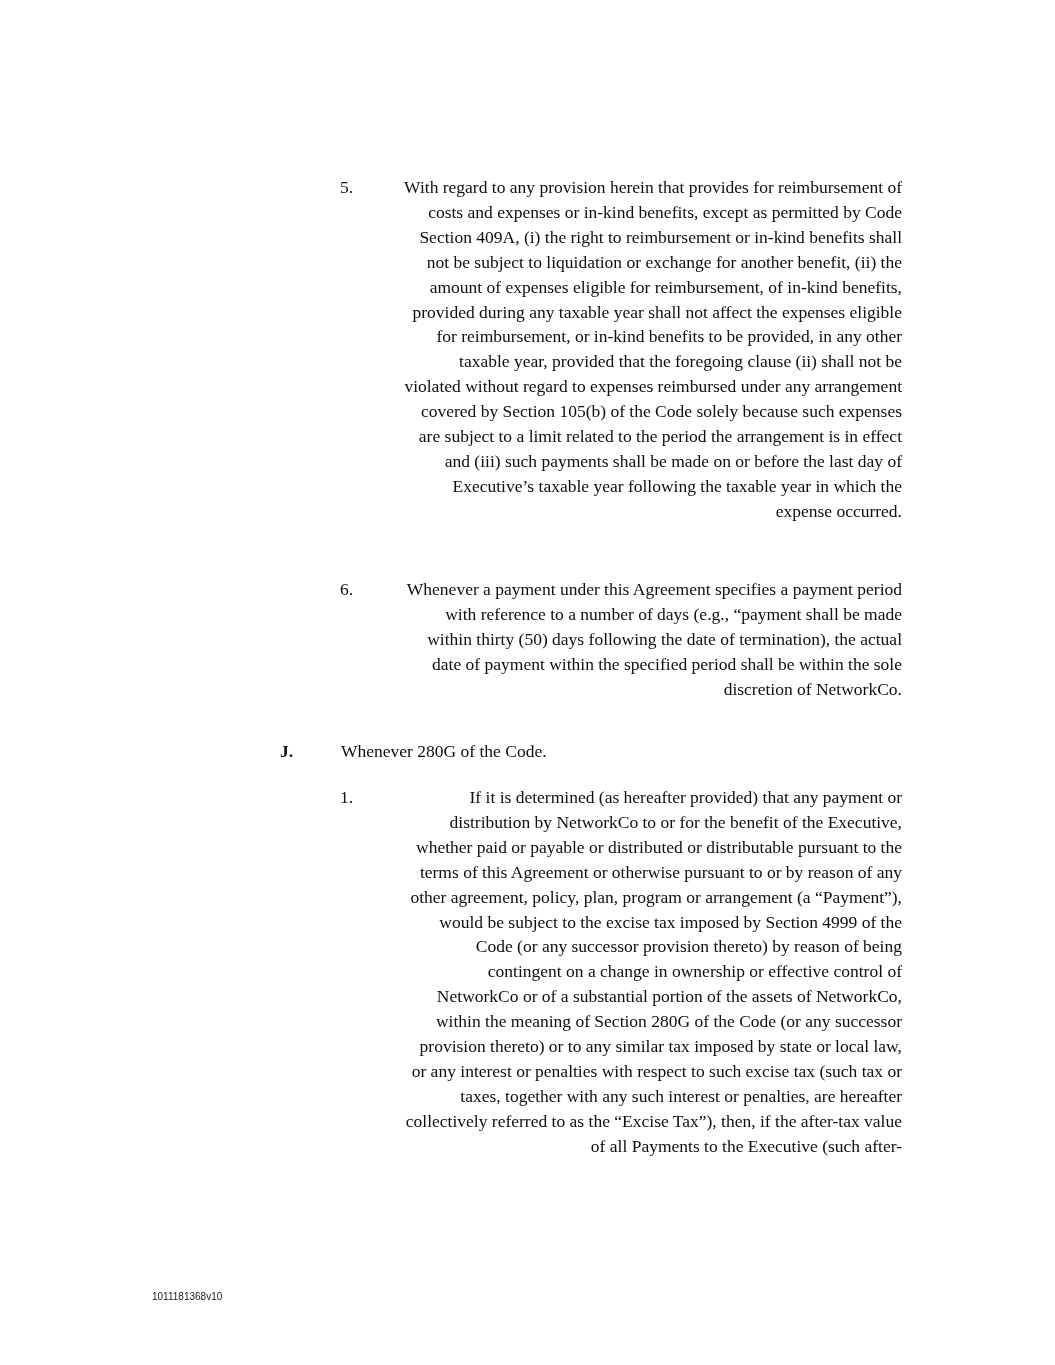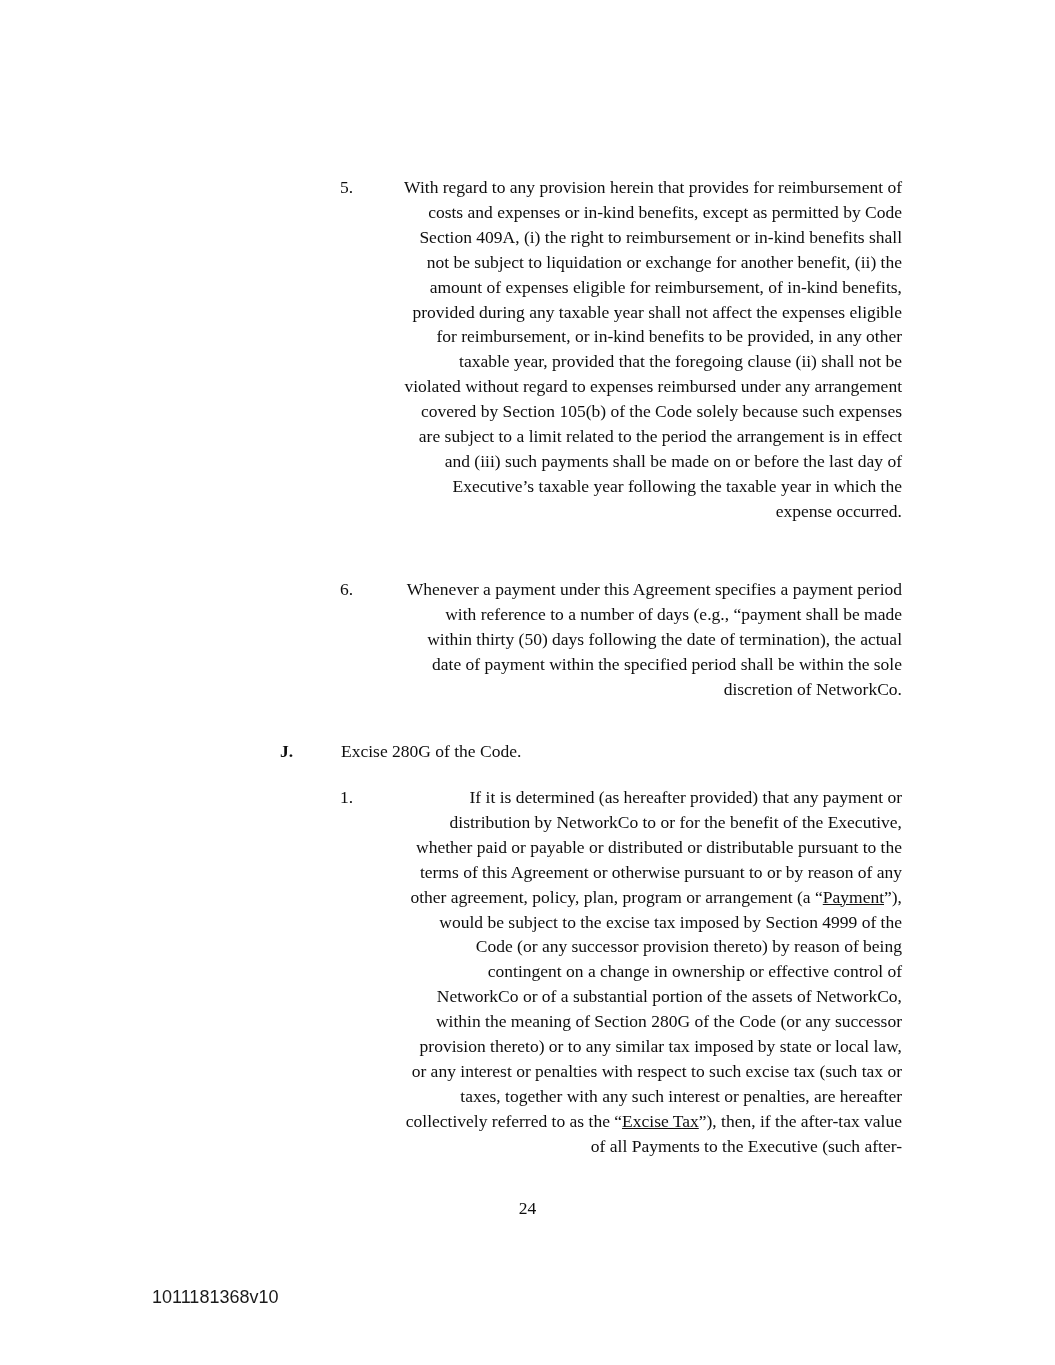--- a/index.html
+++ b/index.html
@@ -57,47 +57,46 @@
     left: 0;
     top: 1196px;
     width: 1055px;
     text-align: center;
   }
   .doc-footer {
     position: absolute;
     left: 152px;
     top: 1285px;
     font-family: "Liberation Sans", "DejaVu Sans", sans-serif;
-    font-size: 18px;
+    font-size: 10px;
     color: #1a1a1a;
   }
-  .u { text-decoration: underline; }
+  .u { }
 </style>
 </head>
 <body>
 
 <div class="page">
 
   <div class="numbered-item" id="item-5">
     <span class="num">5.</span>
     <div class="itext">With regard to any provision herein that provides for reimbursement of costs and expenses or in-kind benefits, except as permitted by Code Section 409A, (i) the right to reimbursement or in-kind benefits shall not be subject to liquidation or exchange for another benefit, (ii) the amount of expenses eligible for reimbursement, of in-kind benefits, provided during any taxable year shall not affect the expenses eligible for reimbursement, or in-kind benefits to be provided, in any other taxable year, provided that the foregoing clause (ii) shall not be violated without regard to expenses reimbursed under any arrangement covered by Section 105(b) of the Code solely because such expenses are subject to a limit related to the period the arrangement is in effect and (iii) such payments shall be made on or before the last day of Executive’s taxable year following the taxable year in which the expense occurred.</div>
   </div>
 
   <div class="numbered-item" id="item-6">
     <span class="num">6.</span>
     <div class="itext">Whenever a payment under this Agreement specifies a payment period with reference to a number of days (e.g., “payment shall be made within thirty (50) days following the date of termination), the actual date of payment within the specified period shall be within the sole discretion of NetworkCo.</div>
   </div>
 
   <div class="section-heading">
     <span class="letter">J.</span>
-    <span class="title">Excise 280G of the Code.</span>
+    <span class="title">Whenever 280G of the Code.</span>
   </div>
 
   <div class="numbered-item" id="item-1">
     <span class="num">1.</span>
     <div class="itext"><span>If it is determined (as hereafter provided) that any payment or distribution by NetworkCo to or for the benefit of the Executive, whether paid or payable or distributed or distributable pursuant to the terms of this Agreement or otherwise pursuant to or by reason of any other agreement, policy, plan, program or arrangement (a “</span><span class="u">Payment</span><span>”), would be subject to the excise tax imposed by Section 4999 of the Code (or any successor provision thereto) by reason of being contingent on a change in ownership or effective control of NetworkCo or of a substantial portion of the assets of NetworkCo, within the meaning of Section 280G of the Code (or any successor provision thereto) or to any similar tax imposed by state or local law, or any interest or penalties with respect to such excise tax (such tax or taxes, together with any such interest or penalties, are hereafter collectively referred to as the “</span><span class="u">Excise Tax</span><span>”), then, if the after-tax value of all Payments to the Executive (such after-</span></div>
   </div>
 
-  <div class="page-number">24</div>
 
   <div class="doc-footer">1011181368v10</div>
 
 </div>
 
 </body></html>

